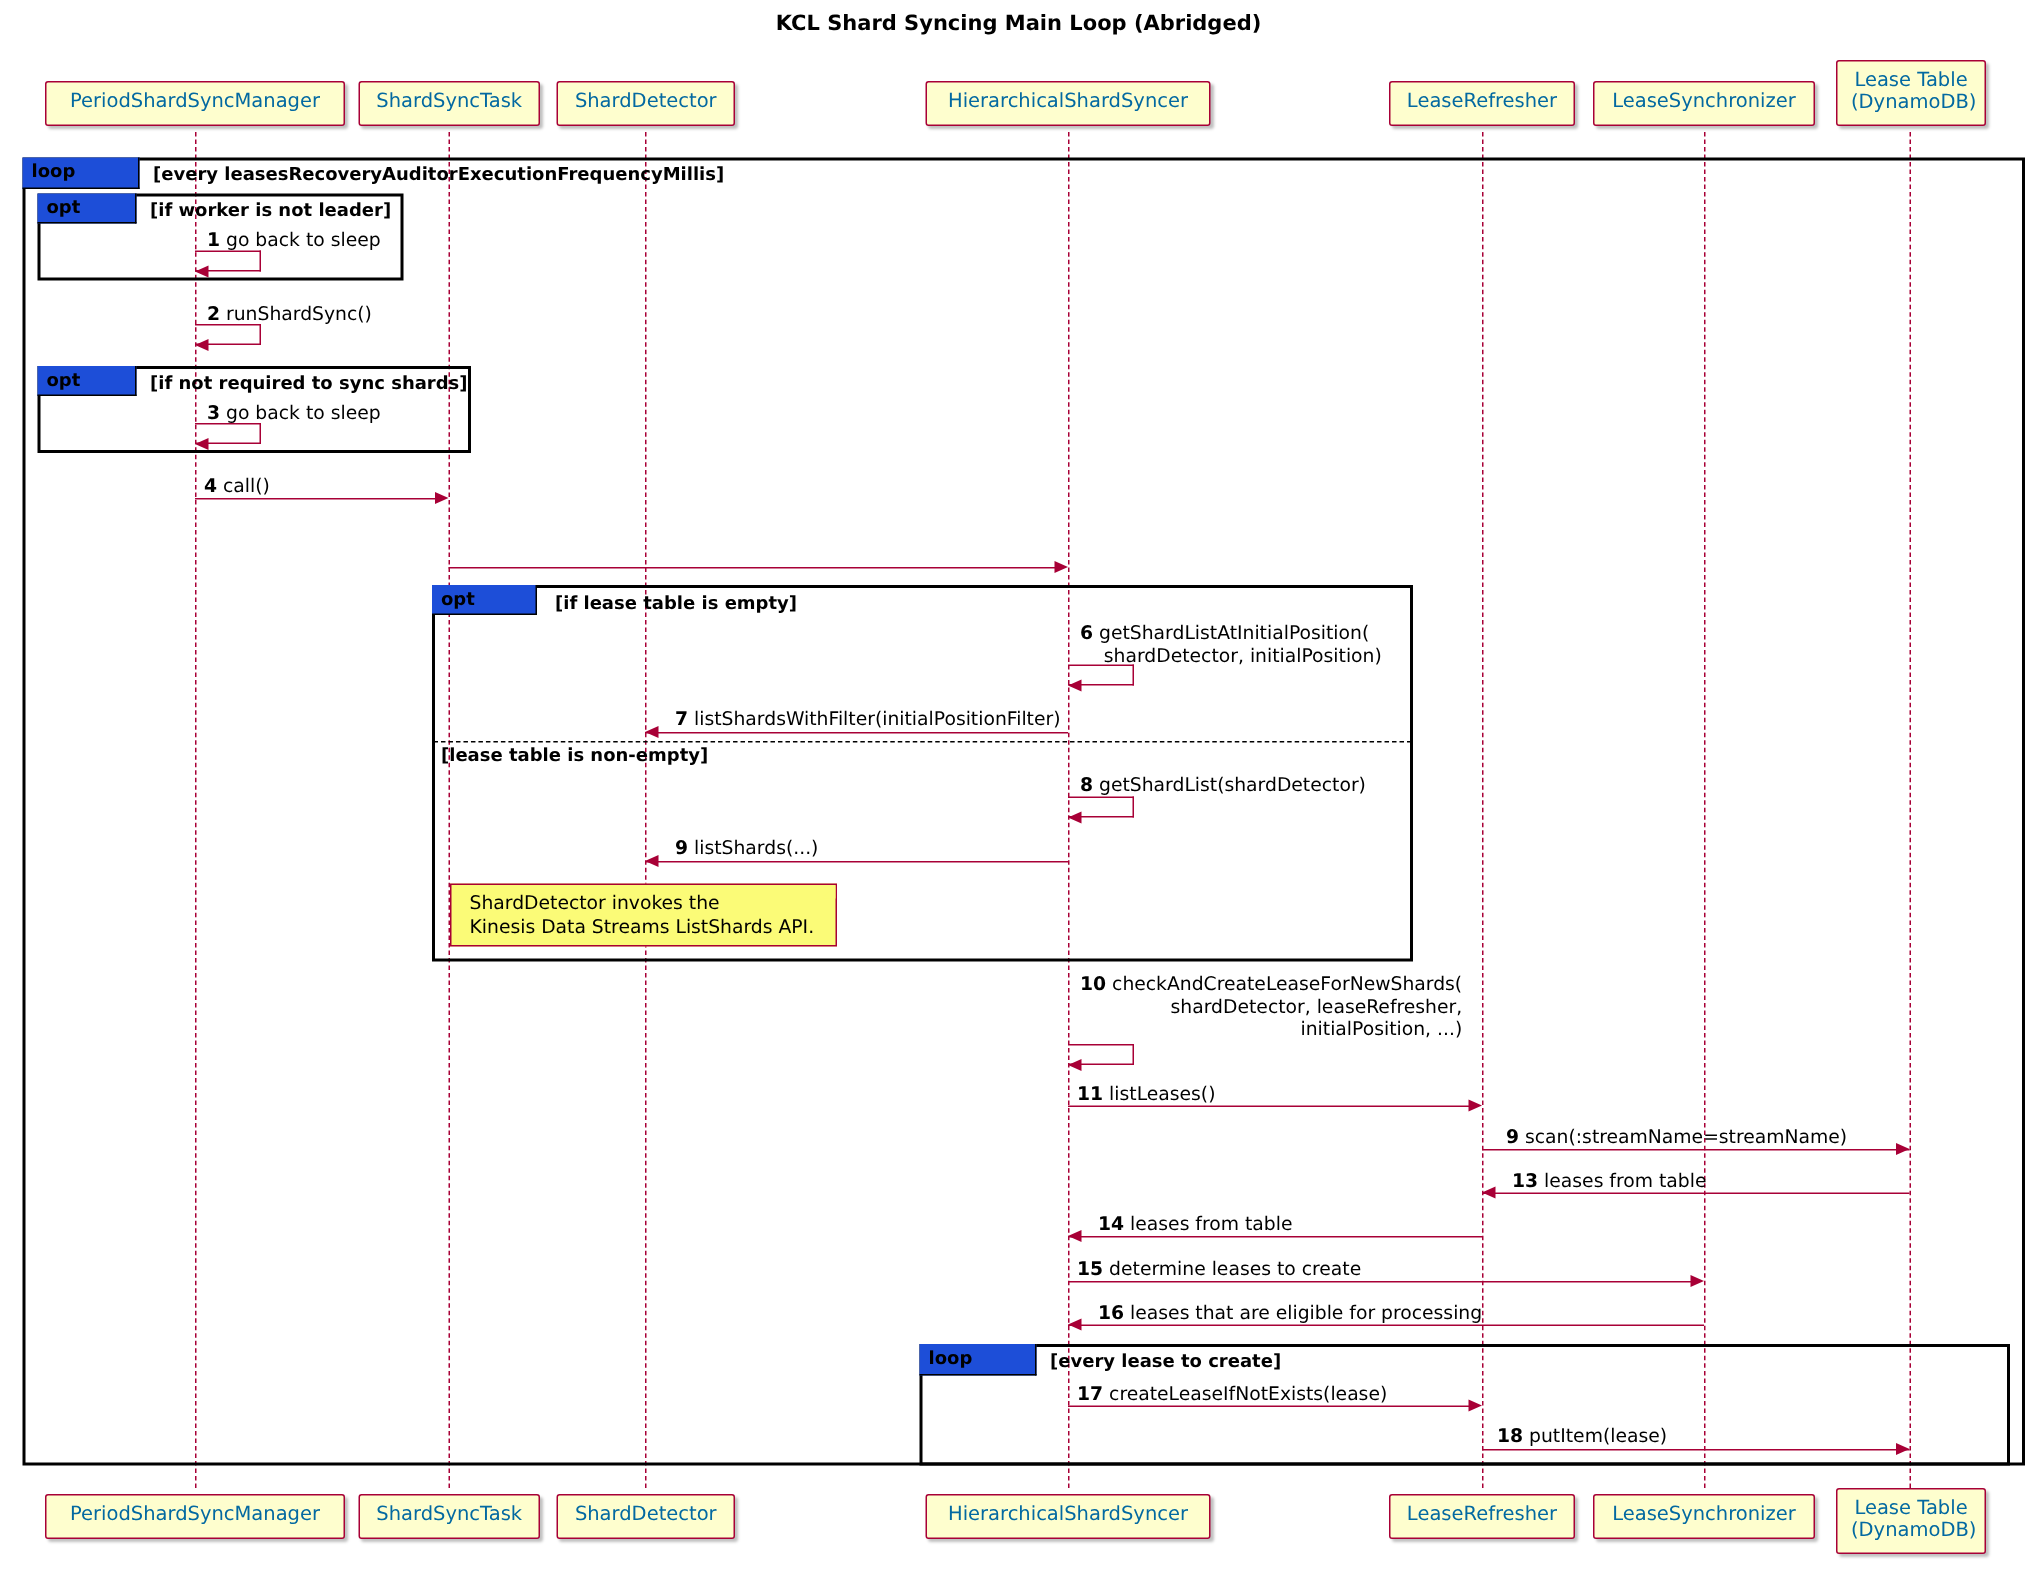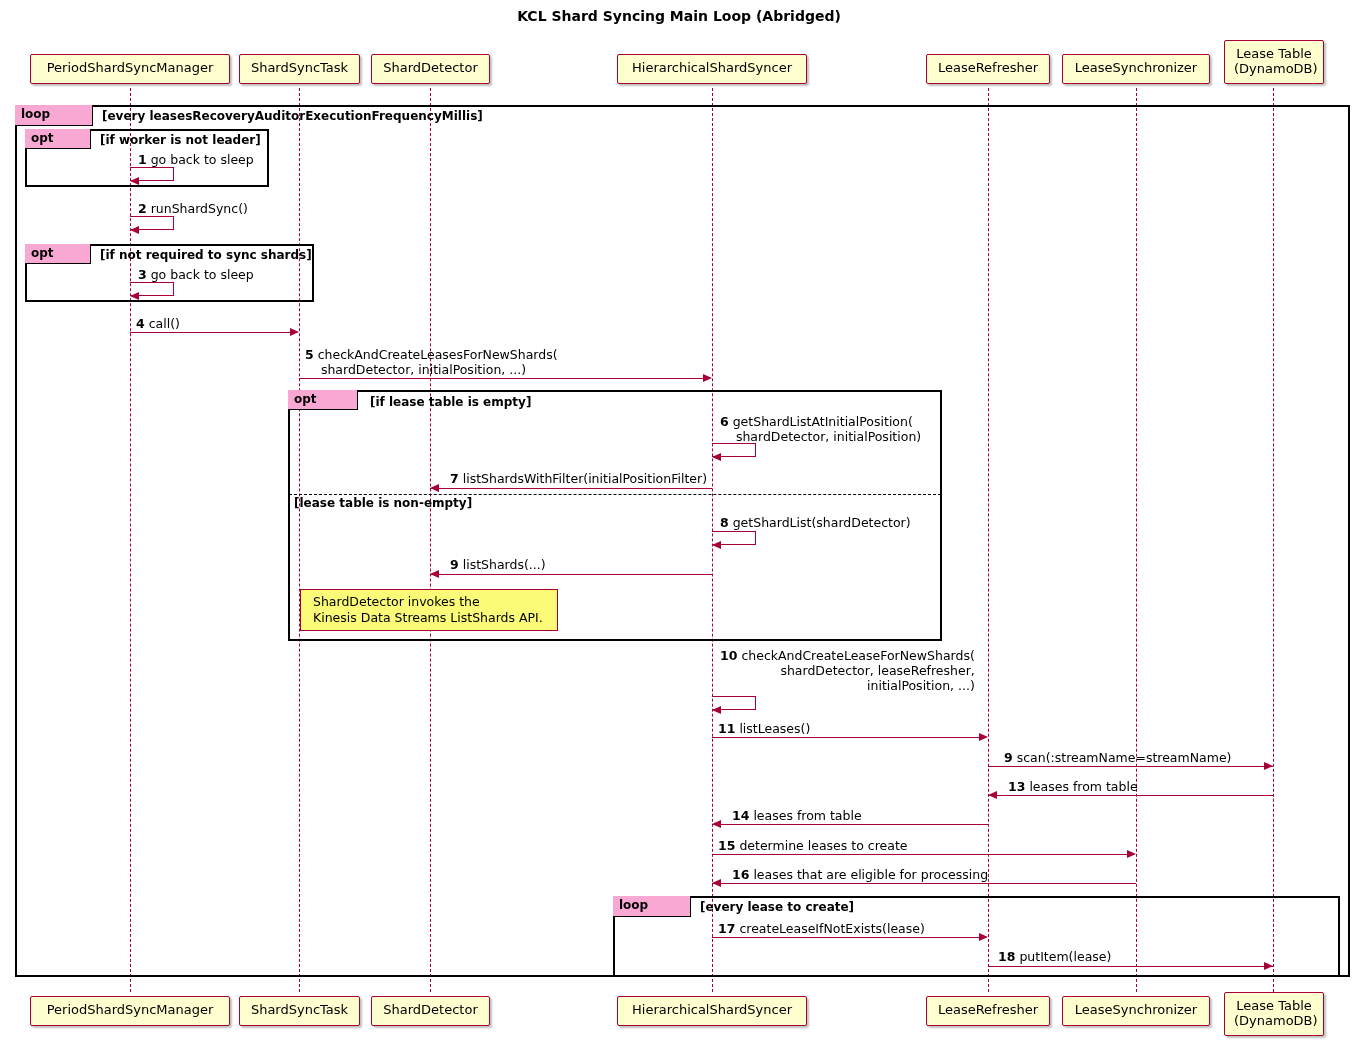--- a/index.html
+++ b/index.html
@@ -14,21 +14,21 @@
   #canvas{position:absolute;left:0;top:0;width:1358px;height:1052px;}
   .title{
     position:absolute;left:0;top:8px;width:1358px;text-align:center;
     font-size:14px;font-weight:bold;font-family:"DejaVu Sans", sans-serif;
   }
   .participant{
     position:absolute;
     background:#FEFECE;
     border:1px solid #A80036;
     border-radius:2px;
-    color:#000000;
+    color:#0369a1;
     font-size:13px;
     text-align:center;
     box-shadow:2px 2px 2px rgba(0,0,0,0.25);
     padding:5px 9px;
     box-sizing:border-box;
     line-height:15px;
     white-space:pre;
   }
   .lifeline{
     position:absolute;
@@ -37,21 +37,21 @@
   }
   .frame{
     position:absolute;
     border:1.5px solid #000;
     box-sizing:border-box;
     background:transparent;
   }
   .frame.thick{border-width:2px;}
   .frame-label{
     position:absolute;
-    background:#f9a8d4;
+    background:#1d4ed8;
     border:1.5px solid #000;
     border-top:none;border-left:none;
     font-size:12px;font-weight:bold;
     padding:2px 16px 2px 6px;
     box-sizing:border-box;
     line-height:14px;
   }
   .frame-cond{
     position:absolute;
     font-size:12px;font-weight:bold;
@@ -174,22 +174,20 @@
   <div class="selfcall" style="left:130px;top:282px;width:44px;height:14px;"></div>
   <div class="arrow-head left" style="left:130px;top:292px;"></div>
   <div class="msg-label" style="left:138px;top:267px;"><span class="msg-num">3</span> <span>go back to sleep</span></div>
 
   <div class="arrow-line" style="left:130px;top:332px;width:165px;"></div>
   <div class="arrow-head right" style="left:290px;top:328px;"></div>
   <div class="msg-label" style="left:136px;top:316px;"><span class="msg-num">4</span> <span>call()</span></div>
 
   <div class="arrow-line" style="left:299px;top:378px;width:408px;"></div>
   <div class="arrow-head right" style="left:703px;top:374px;"></div>
-  <div class="msg-label" style="left:305px;top:347px;"><span class="msg-num">5</span> <span>checkAndCreateLeasesForNewShards(
-    shardDetector, initialPosition, ...)</span></div>
 
   <div class="frame thick" style="left:288px;top:390px;width:654px;height:251px;"></div>
   <div class="frame-label" style="left:288px;top:390px;width:70px;height:20px;">opt</div>
   <div class="frame-cond" style="left:370px;top:395px;">[if lease table is empty]</div>
   <div class="divider" style="left:289px;top:494px;width:652px;"></div>
   <div class="frame-cond" style="left:294px;top:496px;">[lease table is non-empty]</div>
 
   <div class="selfcall" style="left:712px;top:443px;width:44px;height:14px;"></div>
   <div class="arrow-head left" style="left:712px;top:453px;"></div>
   <div class="msg-label" style="left:720px;top:414px;"><span class="msg-num">6</span> <span>getShardListAtInitialPosition(

